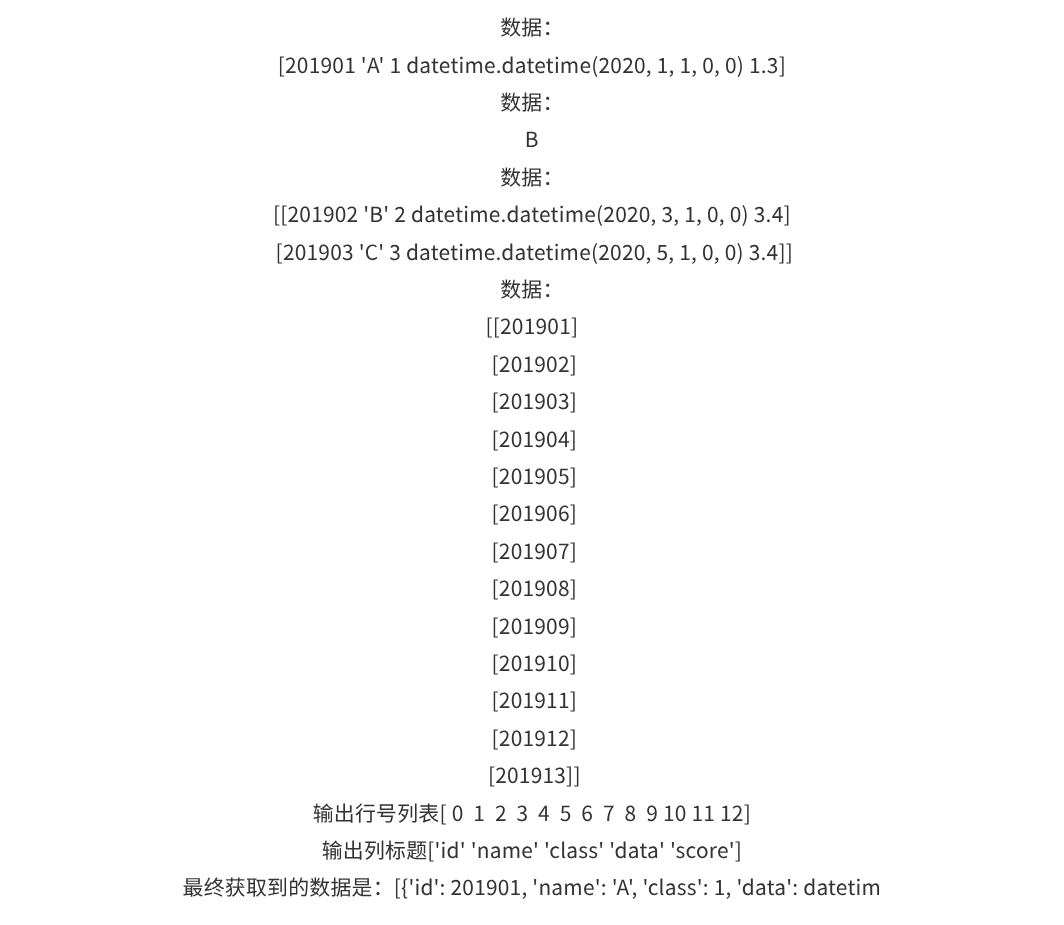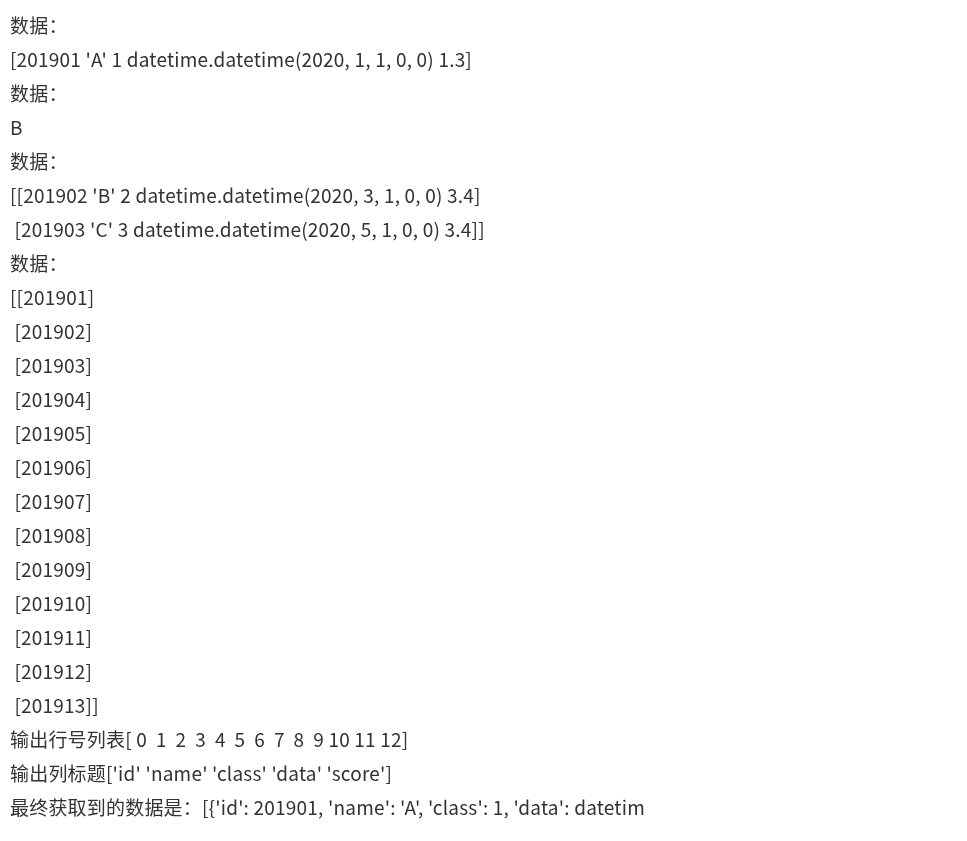--- a/index.html
+++ b/index.html
@@ -14,20 +14,21 @@
   }
   pre.console {
     margin: 0;
     padding: 8px 10px 8px 10px;
     font-family: Consolas, "Microsoft YaHei", "SimSun", "Noto Sans CJK SC", monospace;
     font-size: 19px;
     line-height: 34px;
     color: #333333;
     white-space: pre;
     letter-spacing: 0.2px;
+    text-align: center;
   }
 </style>
 </head>
 <body>
 
 <pre class="console"><span>数据：</span>
 <span>[201901 'A' 1 datetime.datetime(2020, 1, 1, 0, 0) 1.3]</span>
 <span>数据：</span>
 <span>B</span>
 <span>数据：</span>

